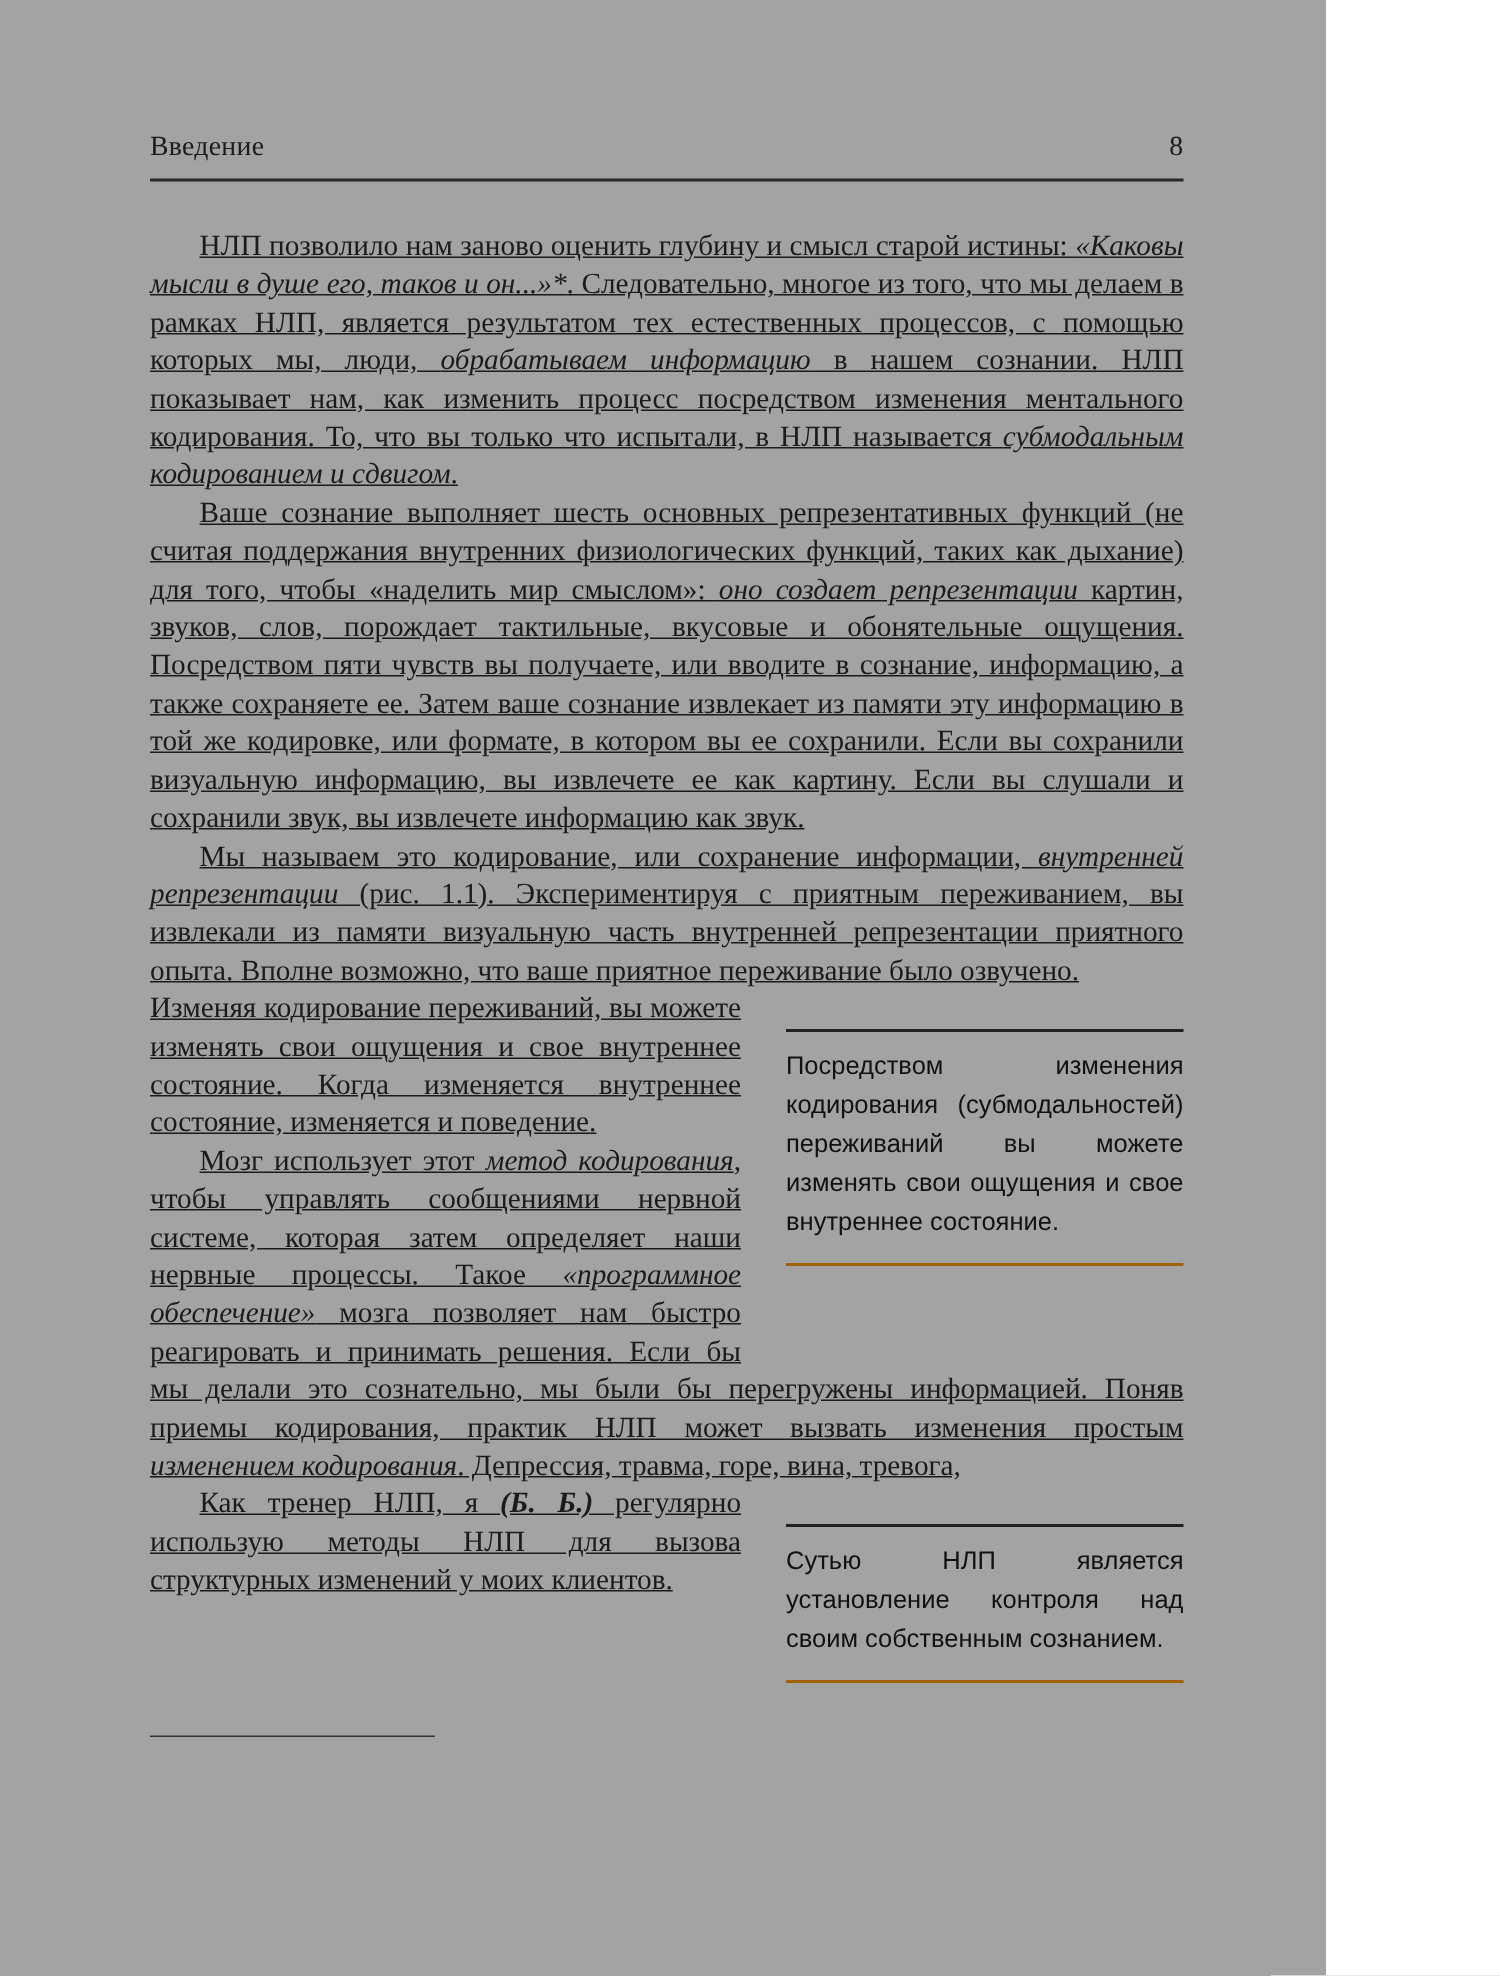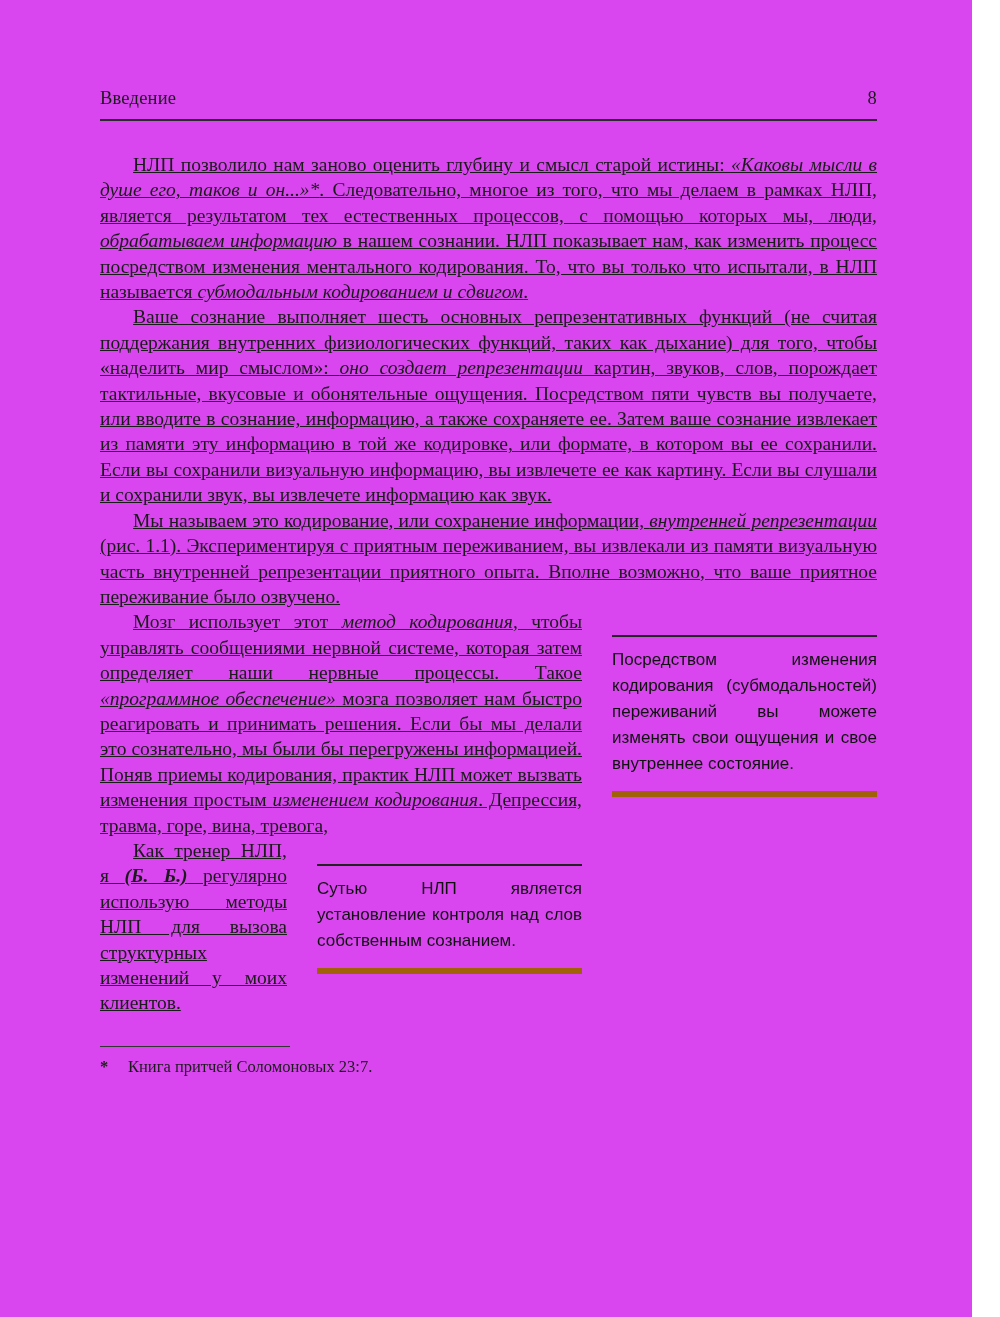--- a/index.html
+++ b/index.html
@@ -3,24 +3,24 @@
 <meta charset="utf-8">
 <style>
   html, body {
     margin: 0;
     padding: 0;
     background: #ffffff;
   }
   .page {
     position: relative;
     box-sizing: border-box;
-    width: 972px;
+    width: 884px;
     height: 1317px;
     overflow: hidden;
-    background: #d946ef;
+    background: #a3a3a3;
     padding: 88px 95px 40px 100px;
     font-family: "Liberation Serif", serif;
     color: #1b1b1b;
   }
   .page-header {
     display: flex;
     justify-content: space-between;
     align-items: baseline;
     font-size: 18.5px;
     padding-bottom: 10px;
@@ -40,21 +40,21 @@
   .para.indent { text-indent: 33px; }
   .it { font-style: italic; }
   .bd { font-weight: bold; }
 
   .pullquote {
     float: right;
     box-sizing: border-box;
     width: 265px;
     margin: 26px 0 45px 30px;
     border-top: 2px solid #222222;
-    border-bottom: 6px solid #a16207;
+    border-bottom: 2px solid #a16207;
     padding: 10px 0 14px 0;
     font-family: "Liberation Sans", sans-serif;
   }
   .pullquote.pq2 { margin-bottom: 35px; }
   .pq-text {
     margin: 0;
     font-size: 17px;
     line-height: 26px;
     font-weight: 500;
     color: #111111;
@@ -98,32 +98,30 @@
     <p class="para indent"><span>НЛП позволило нам заново оценить глубину и смысл старой истины: </span><span class="it">«Каковы мысли в душе его, таков и он...»*</span><span>. Следовательно, многое из того, что мы делаем в рамках НЛП, является результатом тех естественных процессов, с помощью которых мы, люди, </span><span class="it">обрабатываем информацию</span><span> в нашем сознании. НЛП показывает нам, как изменить процесс посредством изменения ментального кодирования. То, что вы только что испытали, в НЛП называется </span><span class="it">субмодальным кодированием и сдвигом</span><span>.</span></p>
 
     <p class="para indent"><span>Ваше сознание выполняет шесть основных репрезентативных функций (не считая поддержания внутренних физиологических функций, таких как дыхание) для того, чтобы «наделить мир смыслом»: </span><span class="it">оно создает репрезентации</span><span> картин, звуков, слов, порождает тактильные, вкусовые и обонятельные ощущения. Посредством пяти чувств вы получаете, или вводите в сознание, информацию, а также сохраняете ее. Затем ваше сознание извлекает из памяти эту информацию в той же кодировке, или формате, в котором вы ее сохранили. Если вы сохранили визуальную информацию, вы извлечете ее как картину. Если вы слушали и сохранили звук, вы извлечете информацию как звук.</span></p>
 
     <p class="para indent"><span>Мы называем это кодирование, или сохранение информации, </span><span class="it">внутренней репрезентации</span><span> (рис. 1.1). Экспериментируя с приятным переживанием, вы извлекали из памяти визуальную часть внутренней репрезентации приятного опыта. Вполне возможно, что ваше приятное переживание было озвучено.</span></p>
 
     <aside class="pullquote pq1">
       <p class="pq-text">Посредством изменения кодирования (субмодальностей) переживаний вы можете изменять свои ощущения и свое внутреннее состояние.</p>
     </aside>
 
+    <p class="para"><span>Изменяя кодирование переживаний, вы можете изменять свои ощущения и свое внутреннее состояние. Когда изменяется внутреннее состояние, изменяется и поведение.</span></p>
 
     <p class="para indent"><span>Мозг использует этот </span><span class="it">метод кодирования</span><span>, чтобы управлять сообщениями нервной системе, которая затем определяет наши нервные процессы. Такое </span><span class="it">«программное обеспечение»</span><span> мозга позволяет нам быстро реагировать и принимать решения. Если бы мы делали это сознательно, мы были бы перегружены информацией. Поняв приемы кодирования, практик НЛП может вызвать изменения простым </span><span class="it">изменением кодирования</span><span>. Депрессия, травма, горе, вина, тревога,</span></p>
 
     <aside class="pullquote pq2">
-      <p class="pq-text">Сутью НЛП является установление контроля над слов собственным сознанием.</p>
+      <p class="pq-text">Сутью НЛП является установление контроля над своим собственным сознанием.</p>
     </aside>
 
 
     <p class="para indent"><span>Как тренер НЛП, я </span><span class="it bd">(Б. Б.)</span><span> регулярно использую методы НЛП для вызова структурных изменений у моих клиентов.</span></p>
 
   </main>
 
   <footer class="footnote-area">
     <div class="footnote-rule"></div>
-    <p class="footnote-text">
-      <span class="fn-marker">*</span><span>Книга притчей Соломоновых 23:7.</span>
-    </p>
   </footer>
 
 </div>
 
 </body></html>

